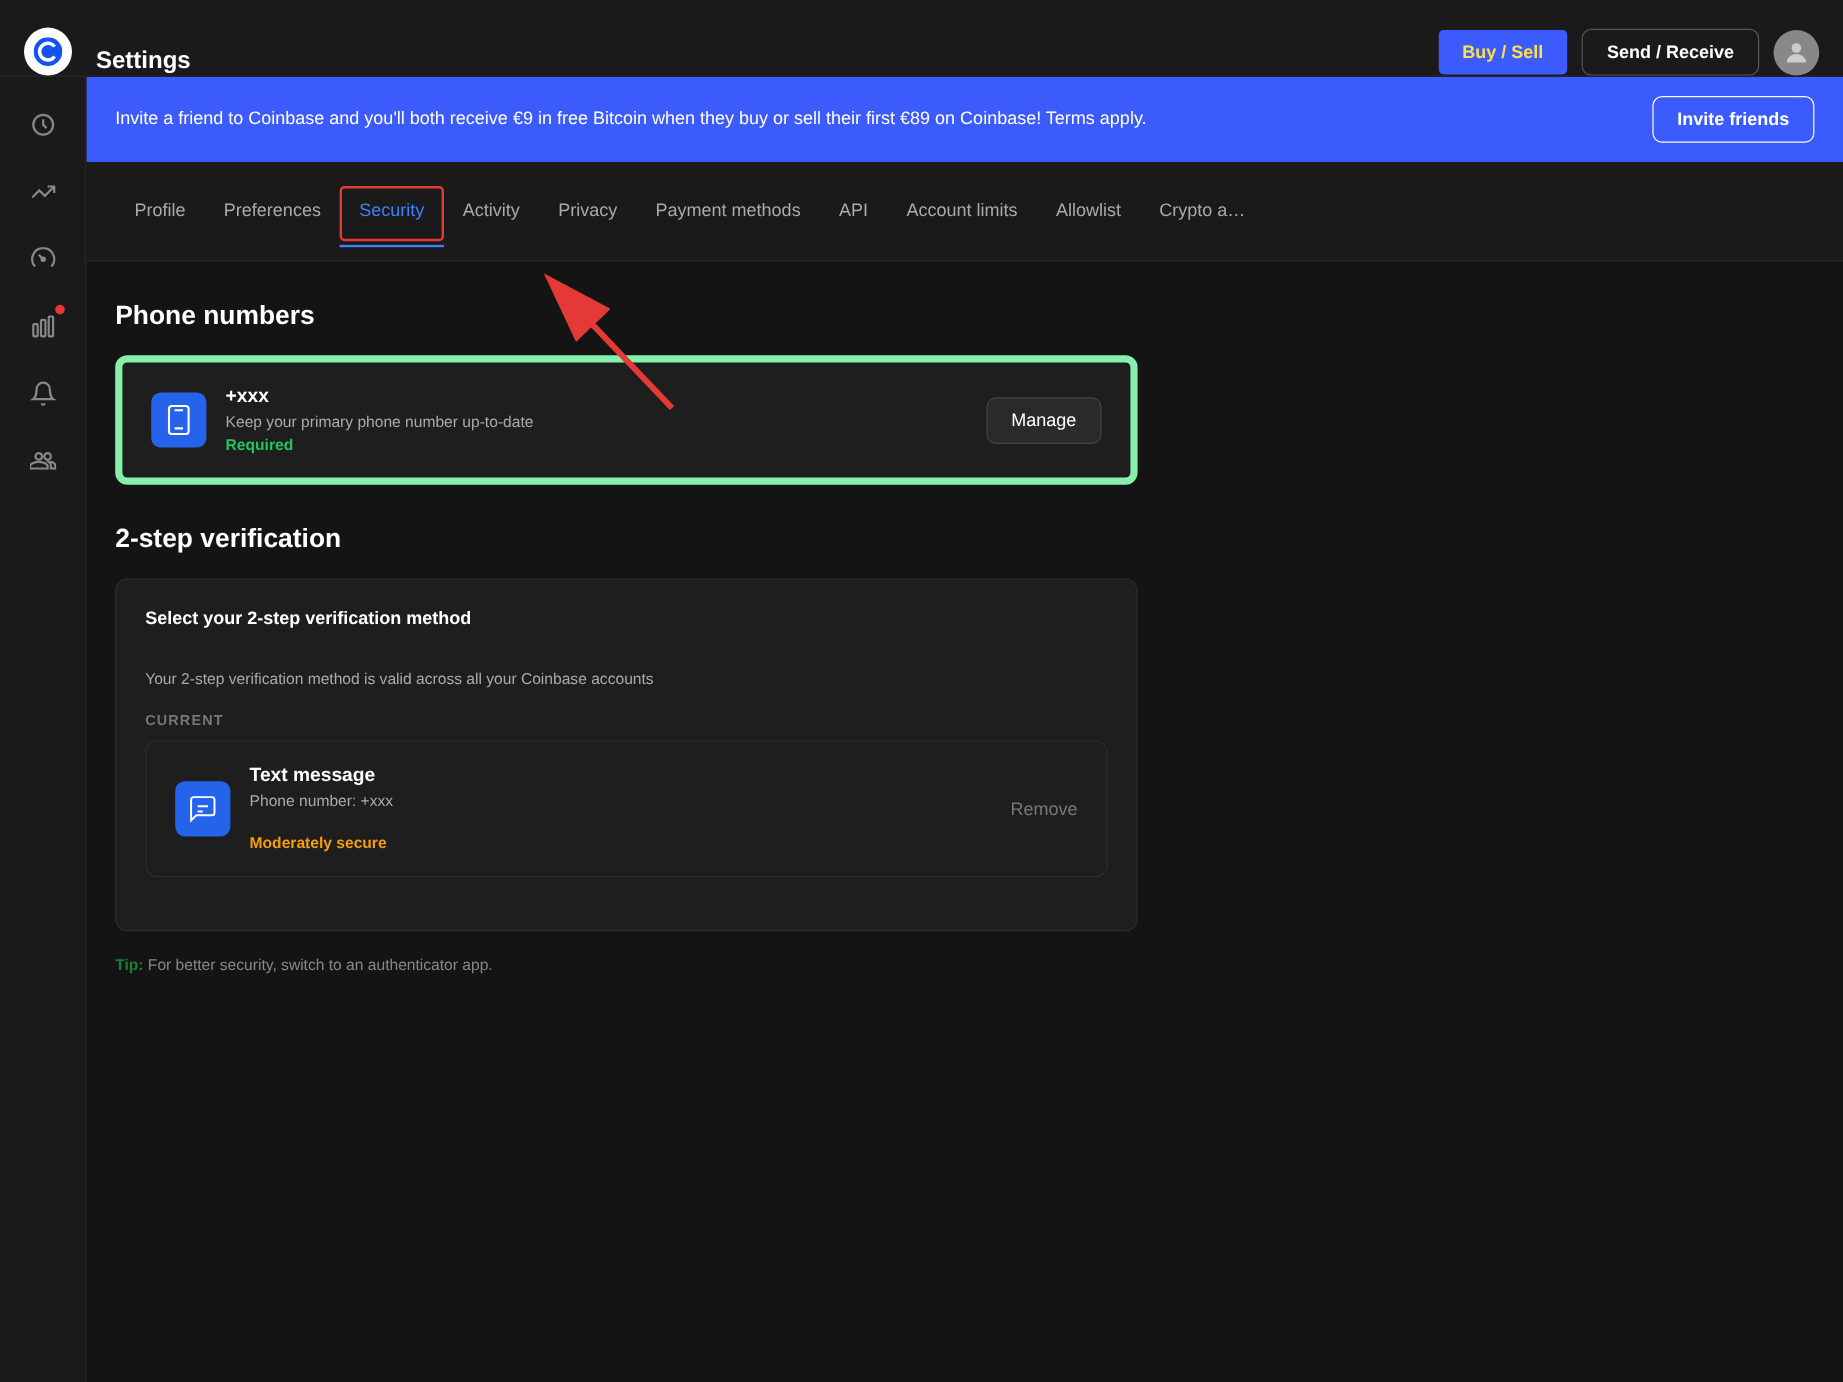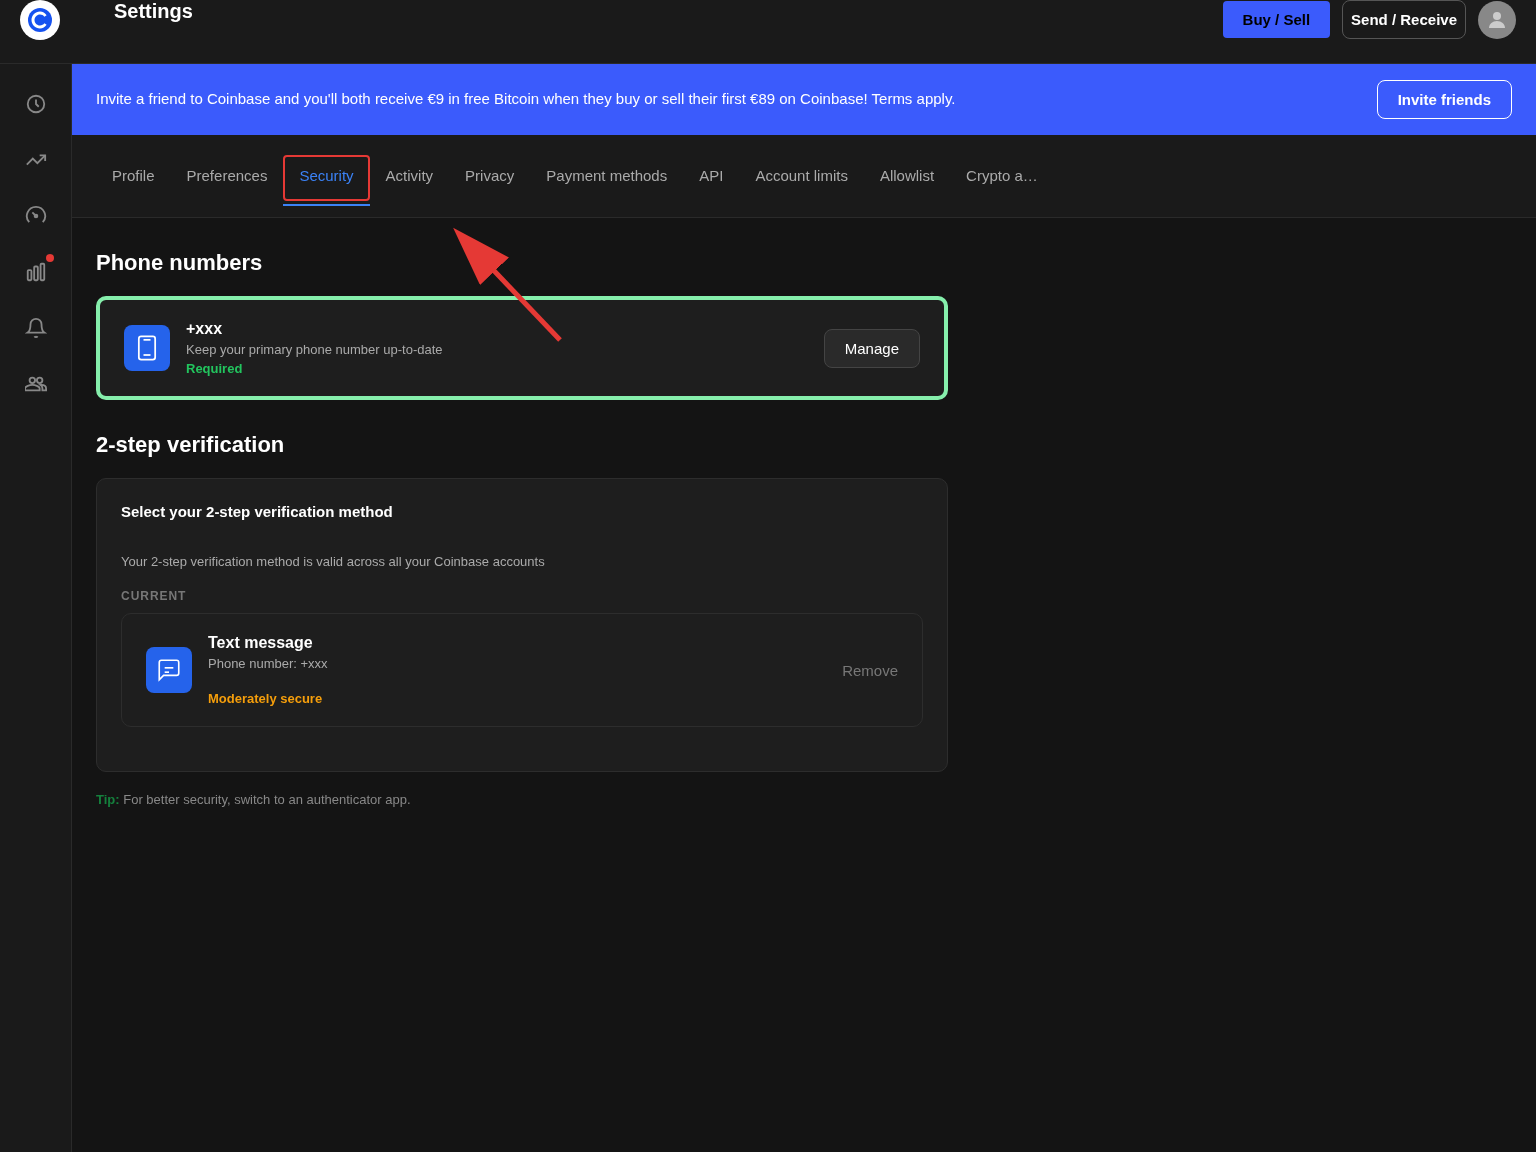--- a/index.html
+++ b/index.html
@@ -10,24 +10,23 @@
       width: 1536px;
       height: 1152px;
       overflow: hidden;
     }
 
     
     .header {
       background: #1a1a1a;
       height: 64px;
       display: flex;
-      align-items: flex-start;
+      align-items: flex-end;
       padding: 0 20px;
       border-bottom: 1px solid #2a2a2a;
-      gap: 34px;
     }
     .header-logo {
       width: 40px;
       height: 40px;
       background: #fff;
       border-radius: 50%;
       display: flex;
       align-items: center;
       justify-content: center;
       margin-right: 20px;
@@ -43,34 +42,34 @@
       color: #fff;
       flex: 1;
     }
     .header-actions {
       display: flex;
       align-items: center;
       gap: 12px;
     }
     .btn-buy-sell {
       background: #3b5bfc;
-      color: #000000;
+      color: #fde047;
       border: none;
       border-radius: 4px;
       padding: 10px 20px;
       font-size: 15px;
       font-weight: 600;
       cursor: pointer;
     }
     .btn-send-receive {
       background: transparent;
       color: #fff;
       border: 1px solid #555;
       border-radius: 8px;
-      padding: 10px 8px;
+      padding: 10px 20px;
       font-size: 15px;
       font-weight: 600;
       cursor: pointer;
     }
     .avatar {
       width: 38px;
       height: 38px;
       border-radius: 50%;
       background: #888;
       display: flex;
@@ -200,21 +199,21 @@
     .section-title {
       font-size: 22px;
       font-weight: 700;
       color: #fff;
       margin-bottom: 20px;
     }
 
     
     .card {
       background: #1e1e1e;
-      border: 4px solid #86efac;
+      border: 6px solid #86efac;
       border-radius: 10px;
       padding: 20px 24px;
       display: flex;
       align-items: center;
       justify-content: space-between;
       margin-bottom: 32px;
     }
     .card-left {
       display: flex;
       align-items: center;

